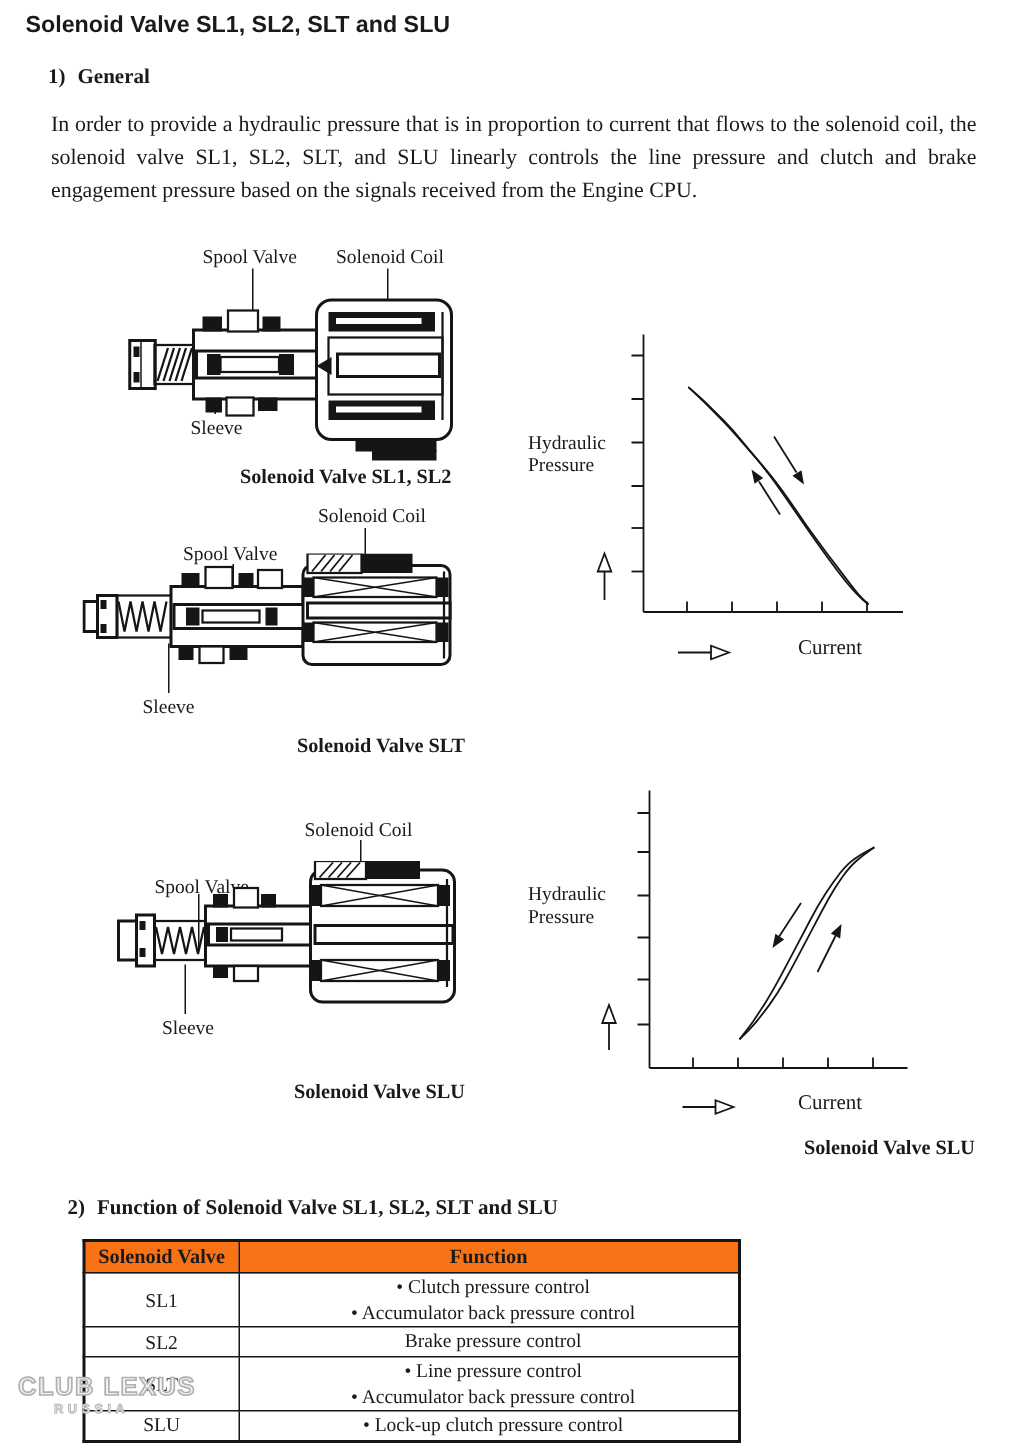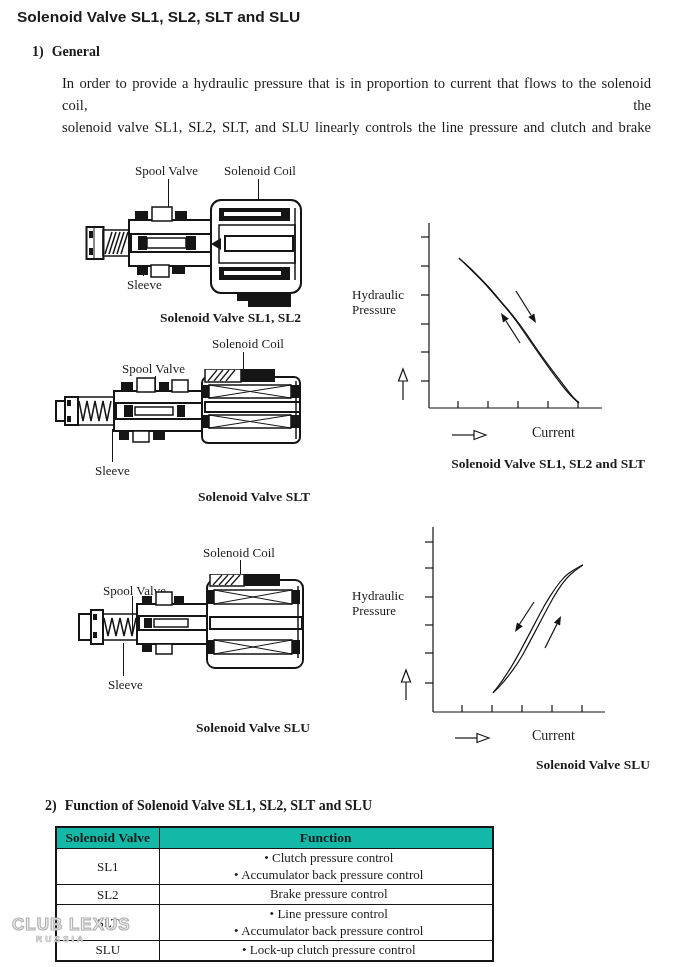--- a/index.html
+++ b/index.html
@@ -3,31 +3,31 @@
 <meta charset="utf-8">
 <style>
   html,body{margin:0;padding:0;background:#ffffff;}
   .page{position:relative;width:684px;height:967px;background:#fff;overflow:hidden;
         font-family:"Liberation Serif",serif;color:#1a1a1a;border-radius:17px;}
   .abs{position:absolute;}
   .title{font-family:"Liberation Sans",sans-serif;font-weight:bold;font-size:15.5px;}
   .sec-head{font-weight:bold;font-size:14px;white-space:nowrap;}
   .sec-head .hnum{margin-right:8px;}
   .para{width:617px;font-size:14.6px;line-height:22px;}
-  .pl-j{text-align:justify;text-align-last:justify;margin-left:28px;}
+  .pl-j{text-align:justify;text-align-last:justify;}
   .lbl{font-size:13px;white-space:nowrap;}
   .leader{width:1px;background:#151515;}
   .cap{font-weight:bold;font-size:13.5px;text-align:right;white-space:nowrap;}
   .ylab{font-size:13px;line-height:15px;}
   .xlab{font-size:14px;white-space:nowrap;}
   svg{display:block;}
   .fn-table{border-collapse:collapse;table-layout:fixed;width:437px;font-size:13px;}
   .fn-table th,.fn-table td{border:1px solid #151515;padding:0;}
   .fn-table{border:2px solid #151515;}
-  .fn-table th{background:#14b8a6;font-weight:bold;height:20px;font-size:13.5px;}
+  .fn-table th{background:#f97316;font-weight:bold;height:20px;font-size:13.5px;}
   .cell-valve{text-align:center;vertical-align:middle;}
   .cell-fn{text-align:center;vertical-align:middle;padding:1px 2px 1px 8px !important;line-height:16.5px;}
   .r2{height:36px;padding-left:32px;} .r1{height:20px;}
   .watermark{z-index:6;font-family:"Liberation Sans",sans-serif;line-height:1;}
   .wm1{font-size:17px;font-weight:bold;letter-spacing:1px;color:#f1f1f1;
        -webkit-text-stroke:1.1px #b0b0b0;}
   .wm2{font-size:8.5px;font-weight:bold;letter-spacing:3px;color:#f1f1f1;
        -webkit-text-stroke:0.7px #b8b8b8;margin:2px 0 0 24px;}
 </style>
 </head>
@@ -37,20 +37,21 @@
 
   <div class="abs title" style="left:17px;top:8px;">Solenoid Valve SL1, SL2, SLT and SLU</div>
 
   <div class="abs sec-head" style="left:32px;top:44px;">
     <span class="hnum">1)</span><span>General</span>
   </div>
 
   <div class="abs para" style="left:34px;top:72px;">
     <div class="pl-j">In order to provide a hydraulic pressure that is in proportion to current that flows to the solenoid coil, the</div>
     <div class="pl-j">solenoid valve SL1, SL2, SLT, and SLU linearly controls the line pressure and clutch and brake</div>
+    <div>engagement pressure based on the signals received from the Engine CPU.</div>
   </div>
 
   <div class="abs lbl" style="left:135px;top:163px;">Spool Valve</div>
   <div class="abs lbl" style="left:224px;top:163px;">Solenoid Coil</div>
   <div class="abs leader" style="left:168px;top:179px;height:47px;"></div>
   <div class="abs leader" style="left:258px;top:179px;height:34px;"></div>
   <div class="abs leader" style="left:143px;top:246px;height:30px;"></div>
   <div class="abs lbl" style="left:127px;top:277px;">Sleeve</div>
 
   <svg class="abs" style="left:85px;top:194px;" width="220" height="114" viewBox="0 0 220 114">
@@ -135,21 +136,20 @@
         <line x1="63" y1="185" x2="63" y2="164"></line>
         <polygon points="63,154 58.5,166 67.5,166" fill="#fff"></polygon>
       </g>
       <g>
         <line x1="112" y1="220" x2="136" y2="220"></line>
         <polygon points="146,220 134,215.5 134,224.5" fill="#fff"></polygon>
       </g>
     </g>
   </svg>
   <div class="abs xlab" style="left:532px;top:425px;">Current</div>
-  <div class="abs cap" style="left:365px;top:456px;width:280px;">Solenoid Valve SL1, SL2 and SLT</div>
 
   <div class="abs lbl" style="left:212px;top:336px;">Solenoid Coil</div>
   <div class="abs leader" style="left:243px;top:352px;height:46px;"></div>
   <div class="abs lbl" style="left:122px;top:361px;">Spool Valve</div>
   <div class="abs leader" style="left:155px;top:376px;height:38px;"></div>
   <div class="abs leader" style="left:112px;top:429px;height:33px;"></div>
   <div class="abs lbl" style="left:95px;top:463px;">Sleeve</div>
 
   <svg class="abs" style="left:55px;top:369px;" width="250" height="86" viewBox="0 0 250 86">
     <g stroke="#151515" fill="none">

